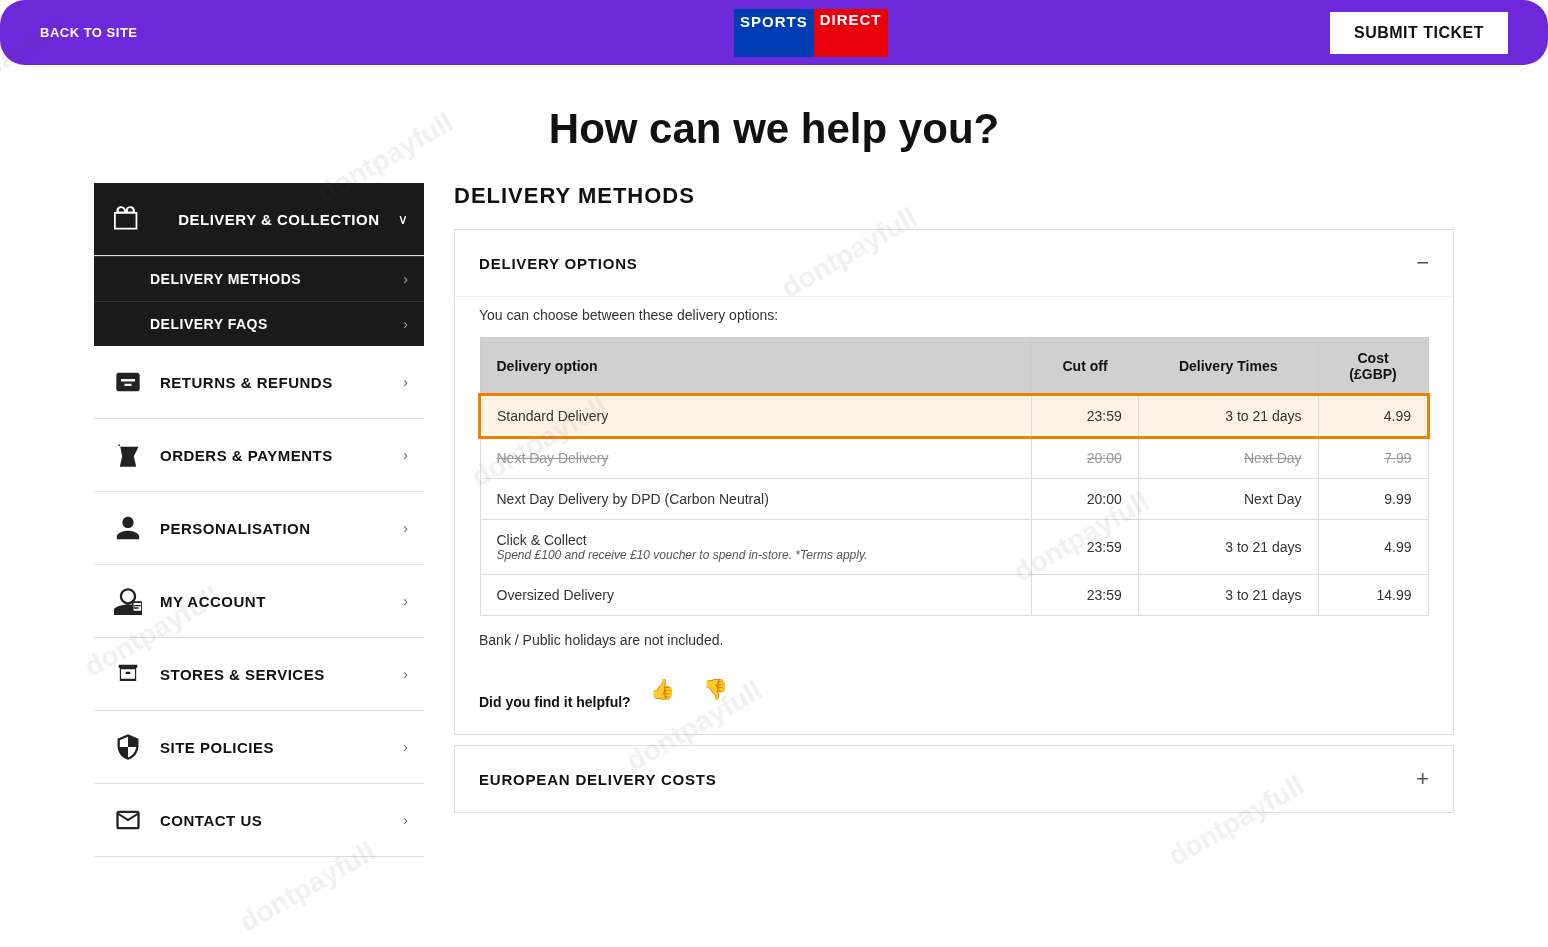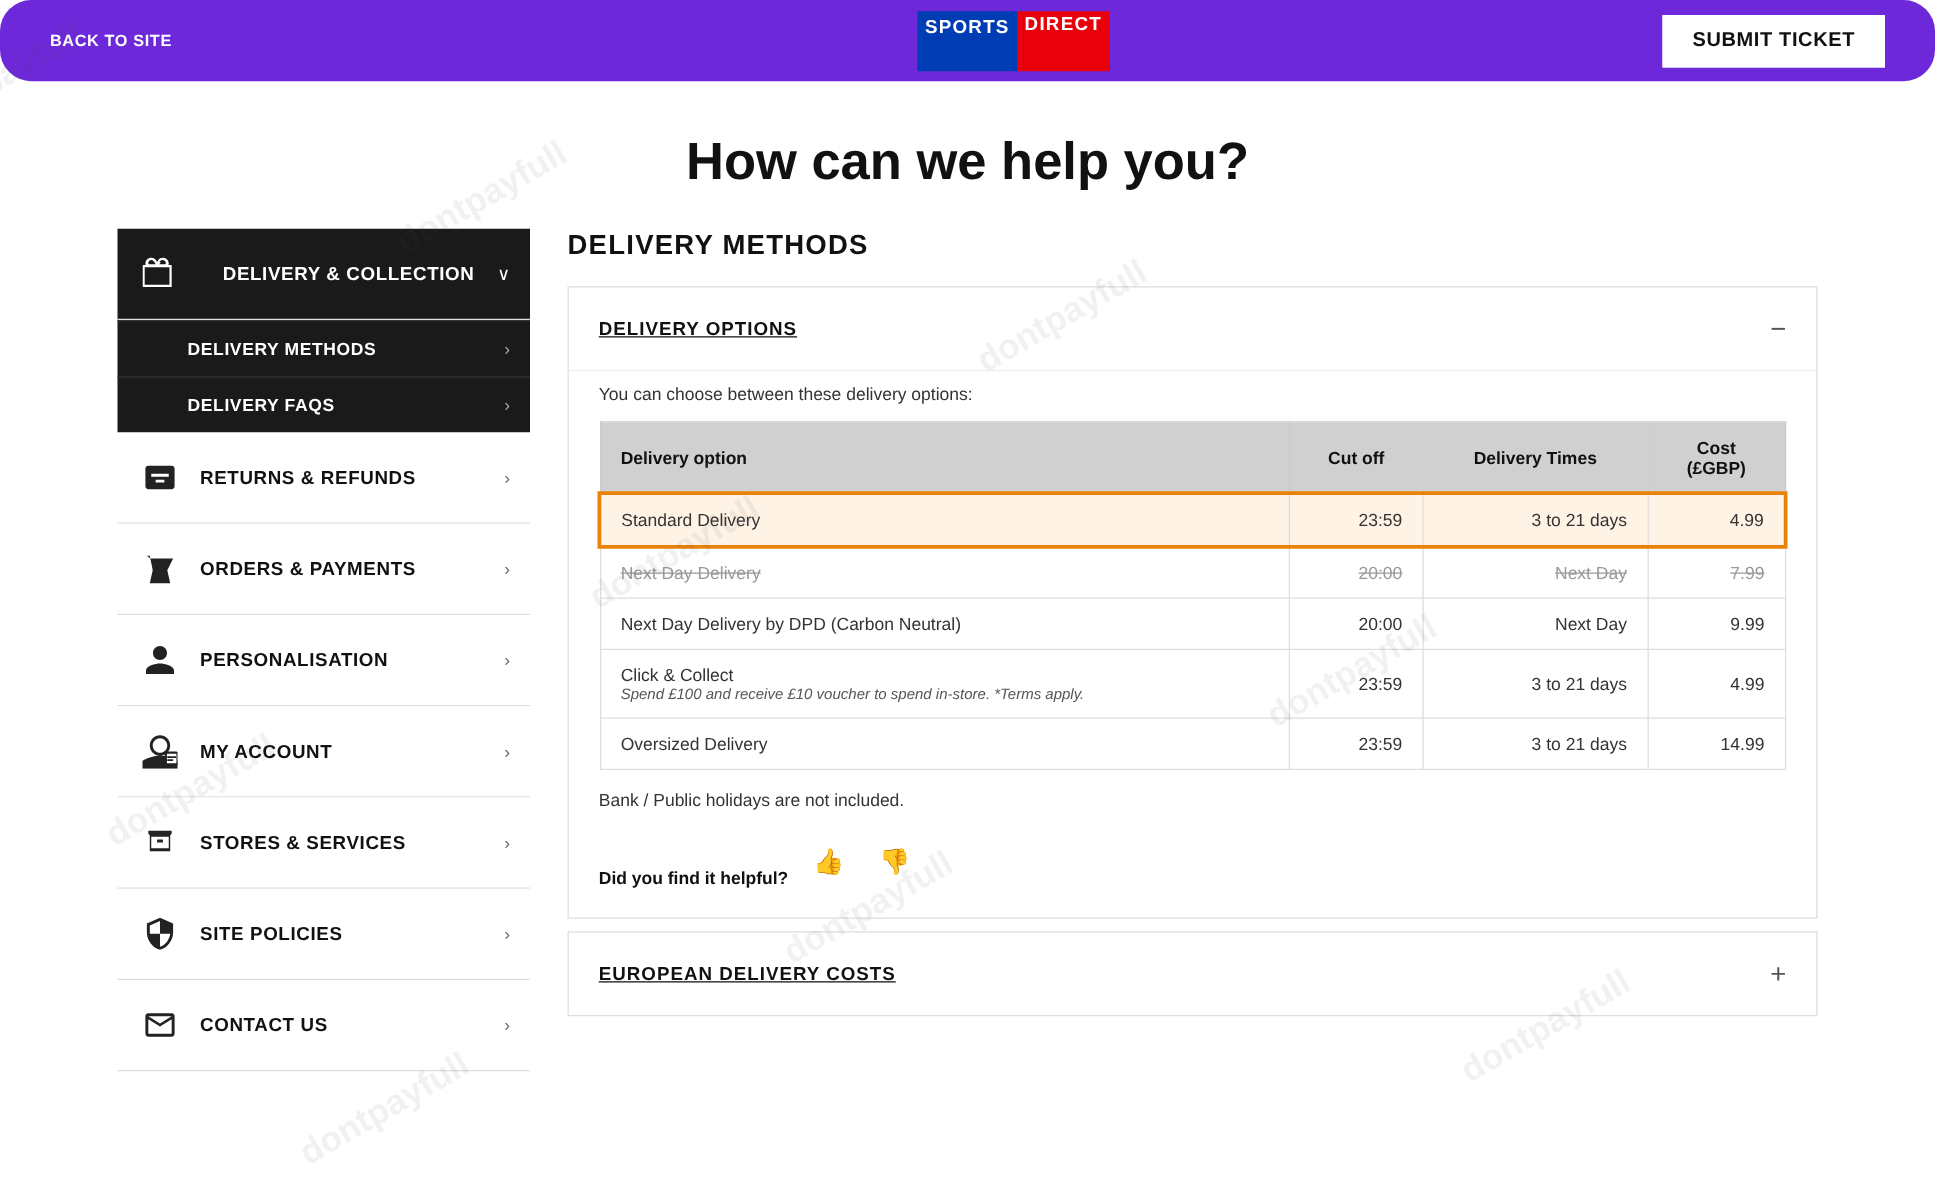--- a/index.html
+++ b/index.html
@@ -174,21 +174,20 @@
       justify-content: space-between;
       padding: 20px 24px;
       cursor: pointer;
     }
     .accordion-title {
       font-size: 15px;
       font-weight: 700;
       letter-spacing: 0.8px;
       text-transform: uppercase;
       color: #111;
-      text-decoration: underline;
     }
     .accordion-icon {
       font-size: 22px;
       color: #555;
       font-weight: 300;
     }
     .accordion-body {
       padding: 10px 24px 24px;
       border-top: 1px solid #eee;
     }

